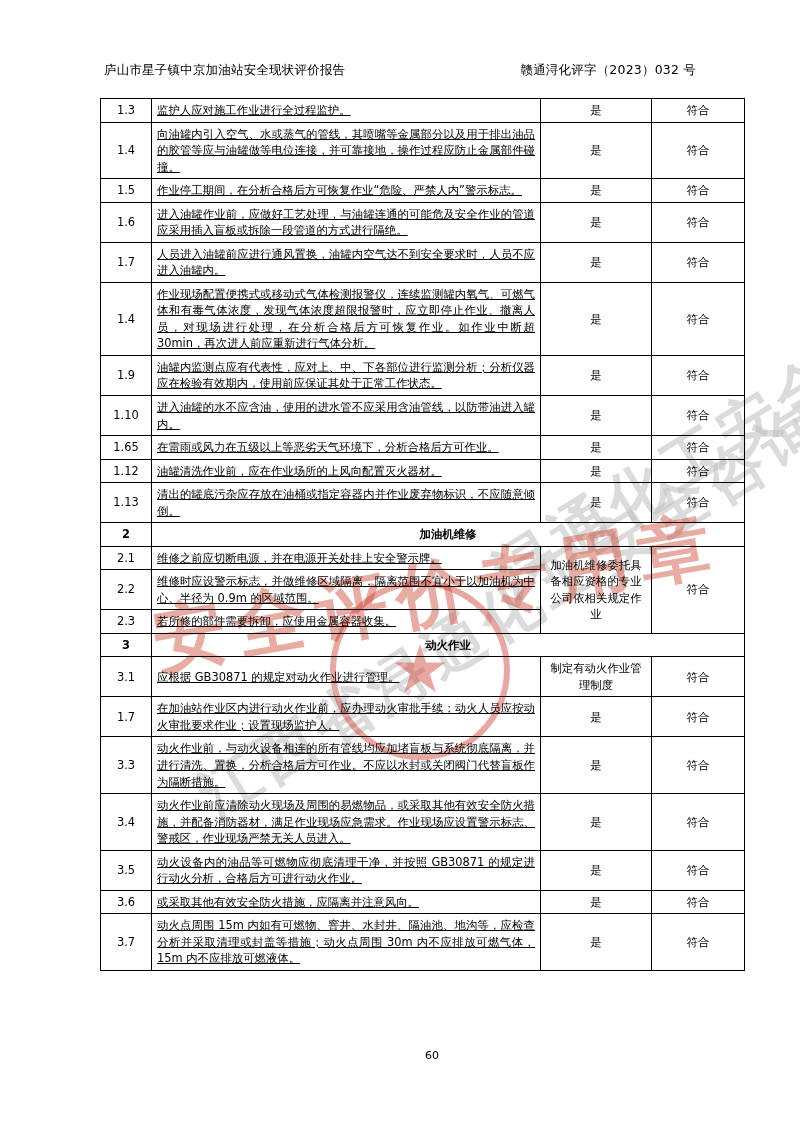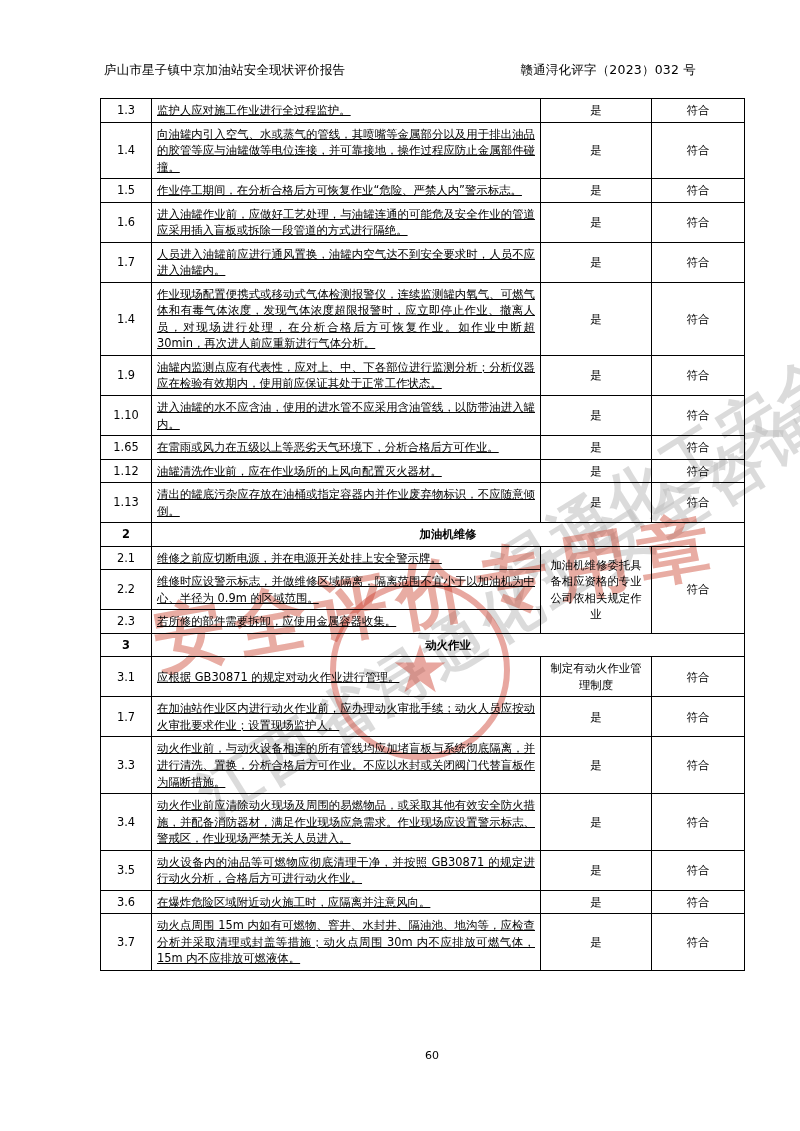--- a/index.html
+++ b/index.html
@@ -268,21 +268,21 @@
           <td class="c-conf">符合</td>
         </tr>
         <tr>
           <td class="c-num">3.5</td>
           <td class="c-content">动火设备内的油品等可燃物应彻底清理干净，并按照 GB30871 的规定进行动火分析，合格后方可进行动火作业。</td>
           <td class="c-yes">是</td>
           <td class="c-conf">符合</td>
         </tr>
         <tr>
           <td class="c-num">3.6</td>
-          <td class="c-content">在爆炸危险区域附近动火施工时，应隔离并注意风向。</td>
+          <td class="c-content">或采取其他有效安全防火措施，应隔离并注意风向。</td>
           <td class="c-yes">是</td>
           <td class="c-conf">符合</td>
         </tr>
         <tr>
           <td class="c-num">3.7</td>
           <td class="c-content">动火点周围 15m 内如有可燃物、窨井、水封井、隔油池、地沟等，应检查分析并采取清理或封盖等措施；动火点周围 30m 内不应排放可燃气体，15m 内不应排放可燃液体。</td>
           <td class="c-yes">是</td>
           <td class="c-conf">符合</td>
         </tr>
       </tbody>

